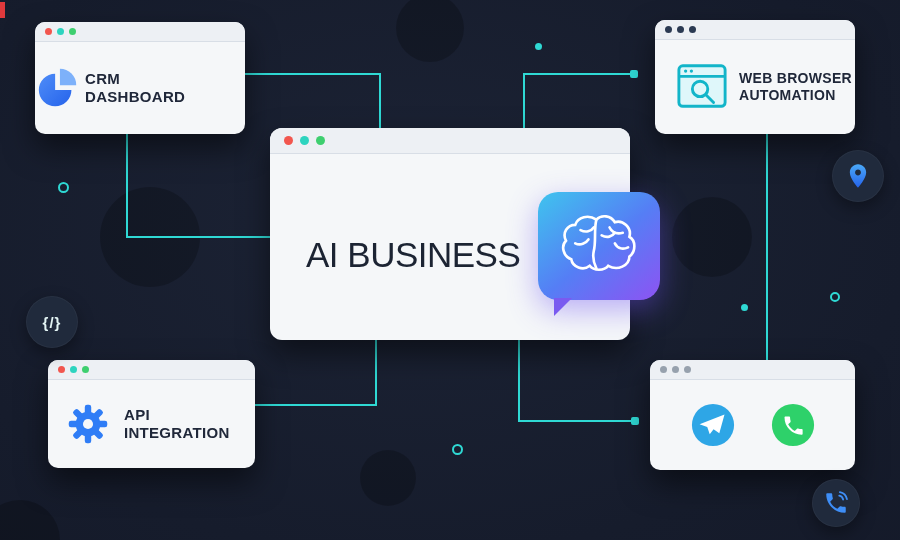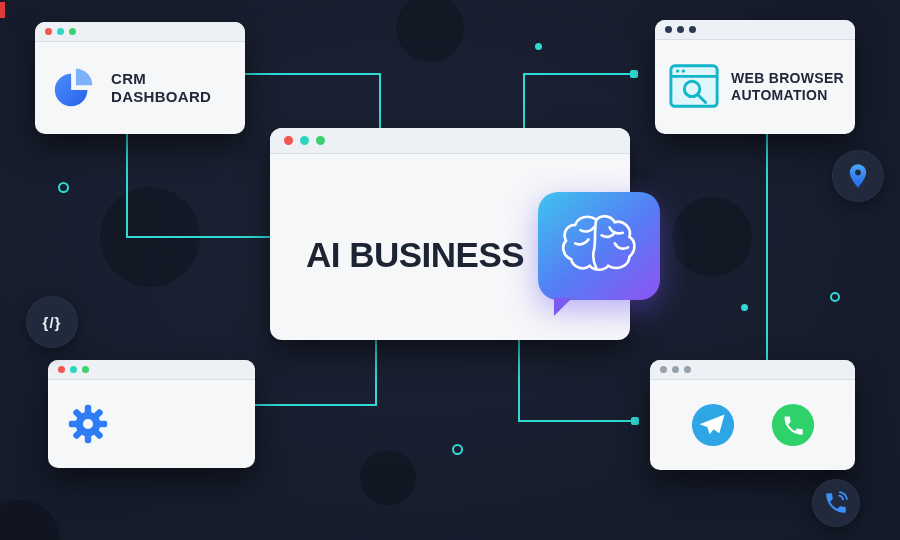--- a/index.html
+++ b/index.html
@@ -29,21 +29,21 @@
   .win-body { display:flex; align-items:center; }
   .label {
     font-weight:bold; color:#20283a; text-transform:uppercase;
     letter-spacing:.3px; line-height:1.2; font-size:15px;
   }
 
   .hub-titlebar { height:26px; border-radius:12px 12px 0 0; padding-left:14px; gap:7px; }
   .hub-titlebar .tdot { width:9px; height:9px; }
   .hub-body { height:186px; display:flex; align-items:center; padding-left:36px; }
   .hub-label {
-    font-weight:bold; color:#1c2433; text-transform:uppercase;
+    font-weight:normal; color:#1c2433; text-transform:uppercase;
     font-size:35px; line-height:1.12; letter-spacing:-.5px;margin-top:15px;
   }
   .bubble {
     position:absolute; left:268px; top:64px; width:122px; height:108px;
     border-radius:20px;
     background:linear-gradient(140deg,#3fc4ee 0%, #557ef5 52%, #8d53f3 100%);
     box-shadow:0 10px 30px rgba(110,85,240,.45);
     display:flex; align-items:center; justify-content:center;
   }
   .bubble-tail {
@@ -91,21 +91,21 @@
   <div class="ring" style="left:452px;top:444px;width:11px;height:11px"></div>
   <div class="speck" style="left:535px;top:43px;width:7px;height:7px"></div>
   <div class="speck" style="left:741px;top:304px;width:7px;height:7px"></div>
 
   <div class="window" style="left:35px;top:22px;width:210px;height:112px">
     <div class="titlebar">
       <span class="tdot" style="background:#f2564e"></span>
       <span class="tdot" style="background:#2dd4bf"></span>
       <span class="tdot" style="background:#3ecf6f"></span>
     </div>
-    <div class="win-body" style="height:91px;padding-left:16px;gap:14px">
+    <div class="win-body" style="height:91px;gap:4px">
       <svg width="46" height="46" viewBox="0 0 48 48">
         <defs>
           <linearGradient id="pieG" x1="0" y1="0" x2="1" y2="1">
             <stop offset="0" stop-color="#4f8df8"></stop>
               <stop offset="1" stop-color="#2563eb"></stop>
           </linearGradient>
         </defs>
         <path d="M21 9 A17 17 0 1 0 38 26 L21 26 Z" fill="url(#pieG)"></path>
         <path d="M26 4 A17 17 0 0 1 43 21 L26 21 Z" fill="#7db1fa"></path>
       </svg>
@@ -115,21 +115,21 @@
       </div>
     </div>
   </div>
 
   <div class="window" style="left:655px;top:20px;width:200px;height:114px">
     <div class="titlebar">
       <span class="tdot" style="background:#2b3a52"></span>
       <span class="tdot" style="background:#2b3a52"></span>
       <span class="tdot" style="background:#2b3a52"></span>
     </div>
-    <div class="win-body" style="height:93px;padding-left:12px;gap:10px">
+    <div class="win-body" style="height:93px;padding-left:20px;gap:10px">
       <svg width="54" height="52" viewBox="0 0 56 54" fill="none">
         <rect x="4" y="5" width="48" height="42" rx="4" fill="#dff7fa" stroke="#12b5c9" stroke-width="3"></rect>
         <line x1="4" y1="16" x2="52" y2="16" stroke="#12b5c9" stroke-width="3"></line>
         <circle cx="11" cy="10.5" r="1.7" fill="#12b5c9"></circle>
         <circle cx="17" cy="10.5" r="1.7" fill="#12b5c9"></circle>
         <circle cx="26" cy="29" r="8" stroke="#12b5c9" stroke-width="3"></circle>
         <line x1="32" y1="35" x2="40" y2="43" stroke="#12b5c9" stroke-width="3" stroke-linecap="round"></line>
       </svg>
       <div class="label" style="font-size:14px">
         <div>WEB BROWSER</div>
@@ -173,20 +173,24 @@
       <svg width="44" height="44" viewBox="0 0 48 48">
         <g fill="#2f7df6">
           <rect x="20.5" y="3" width="7" height="42" rx="2.5"></rect>
           <rect x="20.5" y="3" width="7" height="42" rx="2.5" transform="rotate(45 24 24)"></rect>
           <rect x="20.5" y="3" width="7" height="42" rx="2.5" transform="rotate(90 24 24)"></rect>
           <rect x="20.5" y="3" width="7" height="42" rx="2.5" transform="rotate(135 24 24)"></rect>
           <circle cx="24" cy="24" r="13.5"></circle>
         </g>
         <circle cx="24" cy="24" r="5.5" fill="#f5f7f9"></circle>
       </svg>
+      <div class="label">
+        <div>API</div>
+        <div>INTEGRATION</div>
+      </div>
     </div>
   </div>
 
   <div class="window" style="left:650px;top:360px;width:205px;height:110px">
     <div class="titlebar">
       <span class="tdot" style="background:#97a1ad"></span>
       <span class="tdot" style="background:#97a1ad"></span>
       <span class="tdot" style="background:#97a1ad"></span>
     </div>
     <div class="msg-body">

